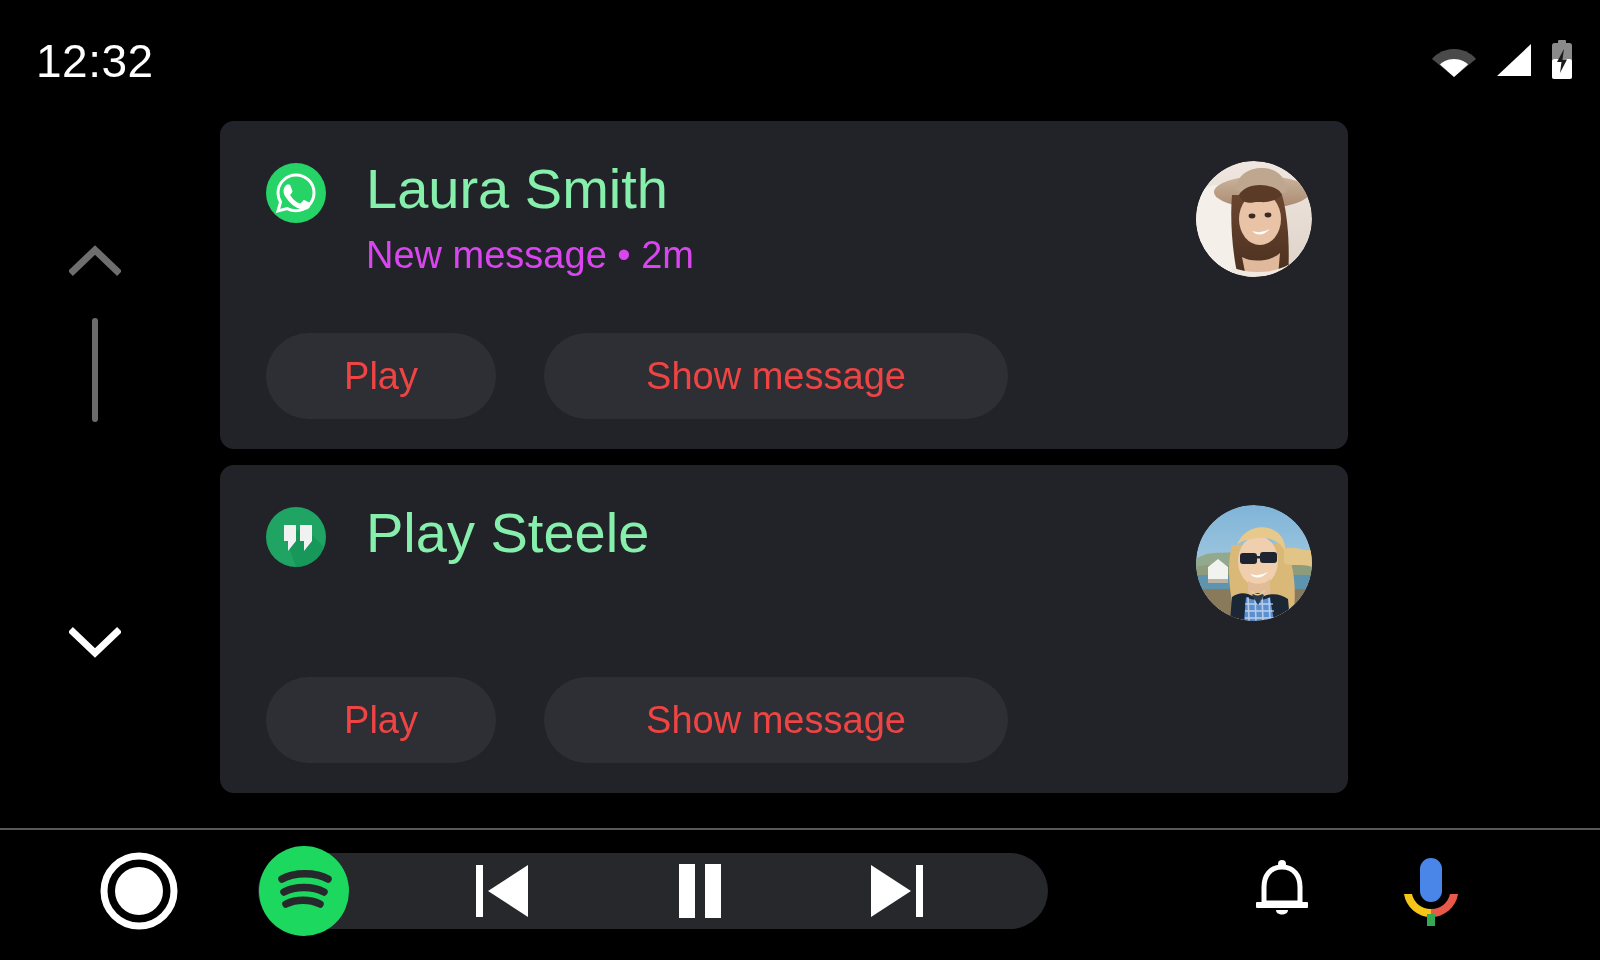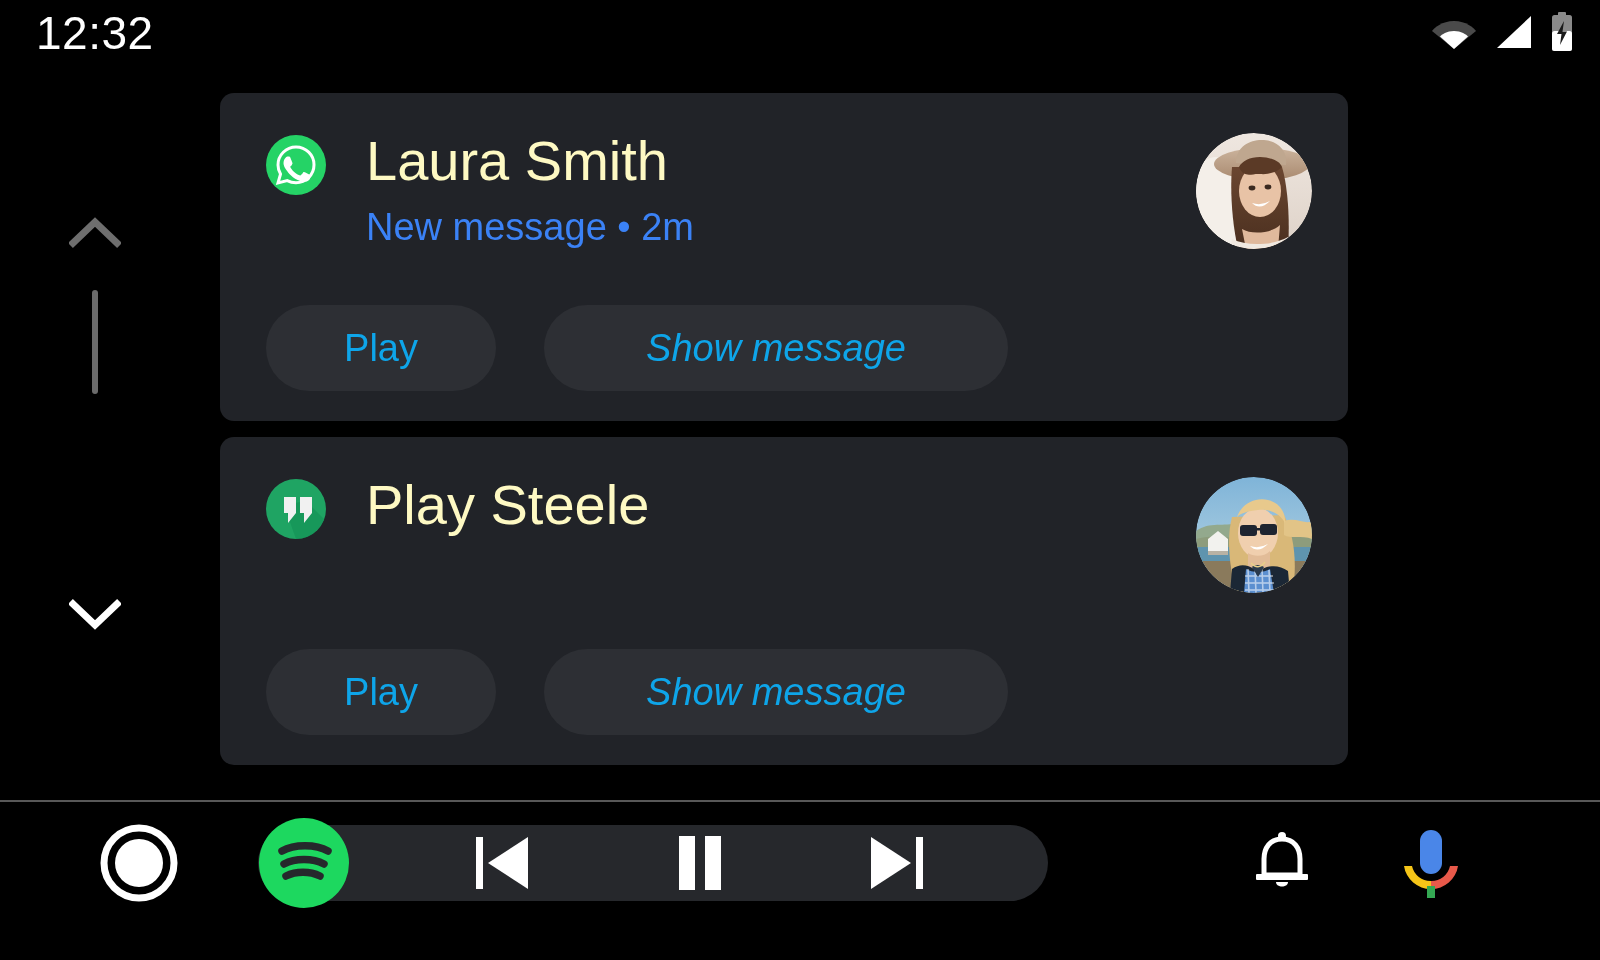--- a/index.html
+++ b/index.html
@@ -10,20 +10,21 @@
     background: #000000;
     overflow: hidden;
     font-family: "Liberation Sans", sans-serif;
   }
 
   #screen {
     position: relative;
     width: 1600px;
     height: 912px;
     background: #000000;
+    margin-top: 28px;
   }
 
   
   #status-bar {
     position: absolute;
     top: 0; left: 0;
     width: 1600px;
     height: 70px;
   }
   #status-clock {
@@ -90,31 +91,31 @@
     width: 60px;
     height: 60px;
   }
 
   .notif-title {
     position: absolute;
     left: 146px;
     top: 32px;
     font-size: 56px;
     line-height: 72px;
-    color: #fef9c3;
+    color: #86efac;
     font-weight: 400;
     white-space: nowrap;
   }
   .notif-sub {
     position: absolute;
     left: 146px;
     top: 110px;
     font-size: 38px;
     line-height: 48px;
-    color: #3b82f6;
+    color: #d946ef;
     font-weight: 400;
     white-space: nowrap;
   }
 
   .avatar {
     position: absolute;
     right: 36px;
     top: 40px;
     width: 116px;
     height: 116px;
@@ -127,32 +128,32 @@
     position: absolute;
     left: 46px;
     top: 212px;
     display: flex;
     gap: 48px;
   }
   .action-btn {
     height: 86px;
     border-radius: 43px;
     background: #2d2f34;
-    color: #0ea5e9;
+    color: #ef4444;
     font-size: 38px;
     font-family: "Liberation Sans", sans-serif;
     border: none;
     display: flex;
     align-items: center;
     justify-content: center;
     cursor: pointer;
     white-space: nowrap;
   }
   .action-btn.play { width: 230px; }
-  .action-btn.show { width: 464px; font-style: italic; }
+  .action-btn.show { width: 464px; }
 
   
   #bottom-divider {
     position: absolute;
     left: 0;
     top: 800px;
     width: 1600px;
     height: 2px;
     background: #585858;
   }

